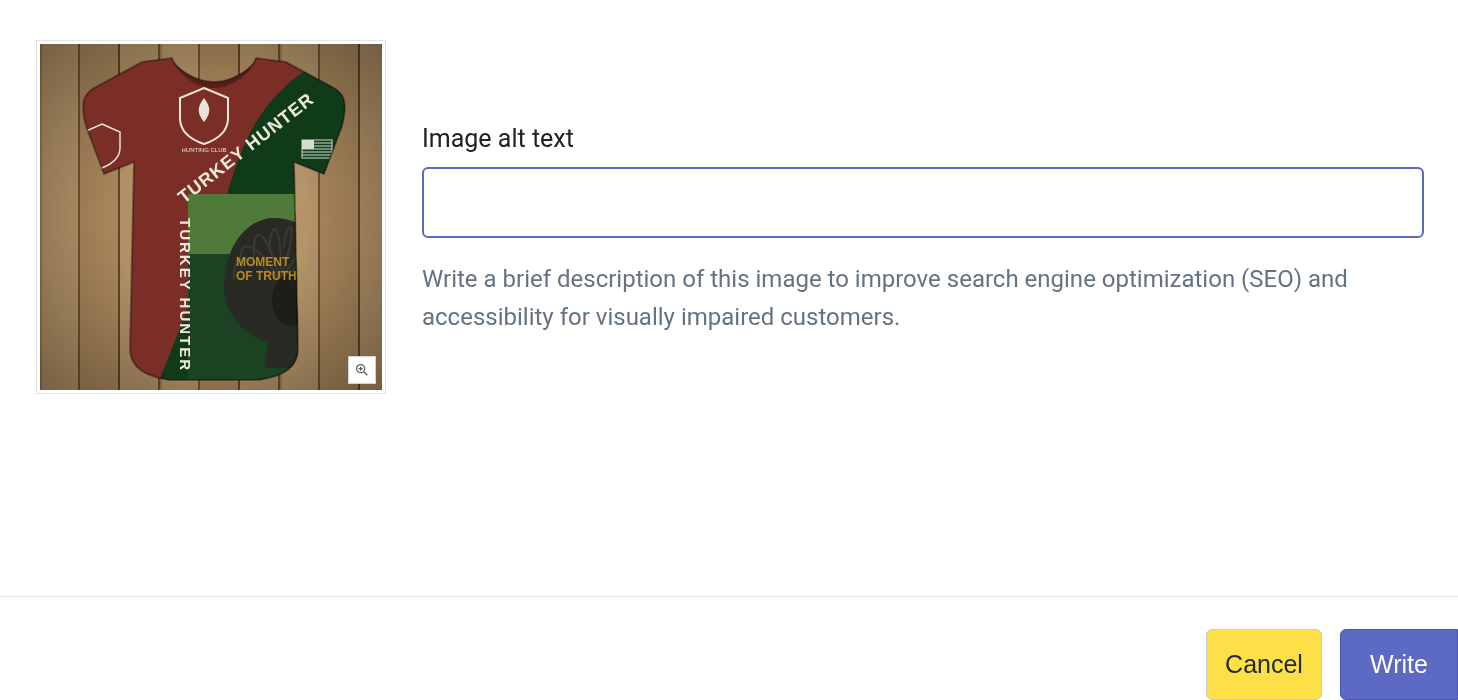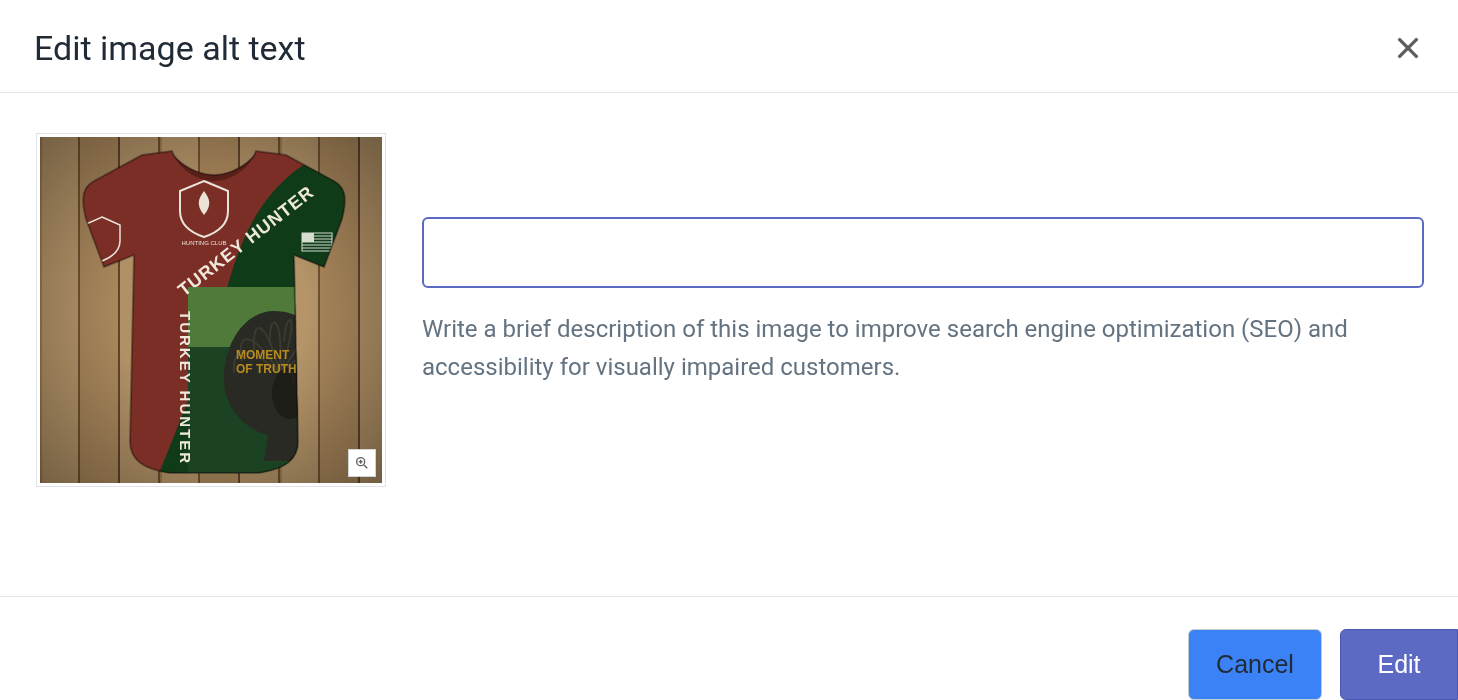--- a/index.html
+++ b/index.html
@@ -154,48 +154,39 @@
       height: 71px;
       border-radius: 6px;
       font-size: 25px;
       font-weight: 400;
       cursor: pointer;
       display: inline-flex;
       align-items: center;
       justify-content: center;
     }
     .btn-secondary {
-      background: #3b82f6;
+      background: #fde047;
       color: #212b36;
       border: 1px solid #c4cdd5;
-      width: 134px;
+      width: 116px;
     }
     .btn-primary {
       background: #5c6ac4;
       color: #ffffff;
       border: 1px solid #4a56b0;
       width: 118px;
       border-top-right-radius: 0;
       border-bottom-right-radius: 0;
     }
   </style>
 </head>
 <body>
 
 <div class="modal">
 
-  <div class="modal-header">
-    <h1 class="modal-title">Edit image alt text</h1>
-    <div class="close-icon" role="button">
-      <svg viewBox="0 0 24 24" fill="none">
-          <line x1="5" y1="5" x2="19" y2="19"></line>
-          <line x1="19" y1="5" x2="5" y2="19"></line>
-        </svg>
-    </div>
-  </div>
 
   <div class="modal-body">
 
     <div class="image-preview-wrap">
       <div class="image-preview">
         <div class="wood-bg"></div>
 
         <svg class="tshirt" viewBox="0 0 276 340">
           <defs>
             <clipPath id="shirtclip">
@@ -283,24 +274,25 @@
             <circle cx="10" cy="10" r="6"></circle>
             <line x1="15" y1="15" x2="20" y2="20"></line>
             <line x1="10" y1="7" x2="10" y2="13"></line>
             <line x1="7" y1="10" x2="13" y2="10"></line>
           </svg>
         </div>
       </div>
     </div>
 
     <div class="form-area">
+      <label class="field-label">Image alt text</label>
       <input type="text" class="text-input" value="" style="">
       <p class="help-text">Write a brief description of this image to improve search engine optimization (SEO) and accessibility for visually impaired customers.</p>
     </div>
 
   </div>
 
   <div class="modal-footer">
     <button class="btn btn-secondary">Cancel</button>
-    <button class="btn btn-primary">Edit</button>
+    <button class="btn btn-primary">Write</button>
   </div>
 
 </div>
 
 </body></html>

